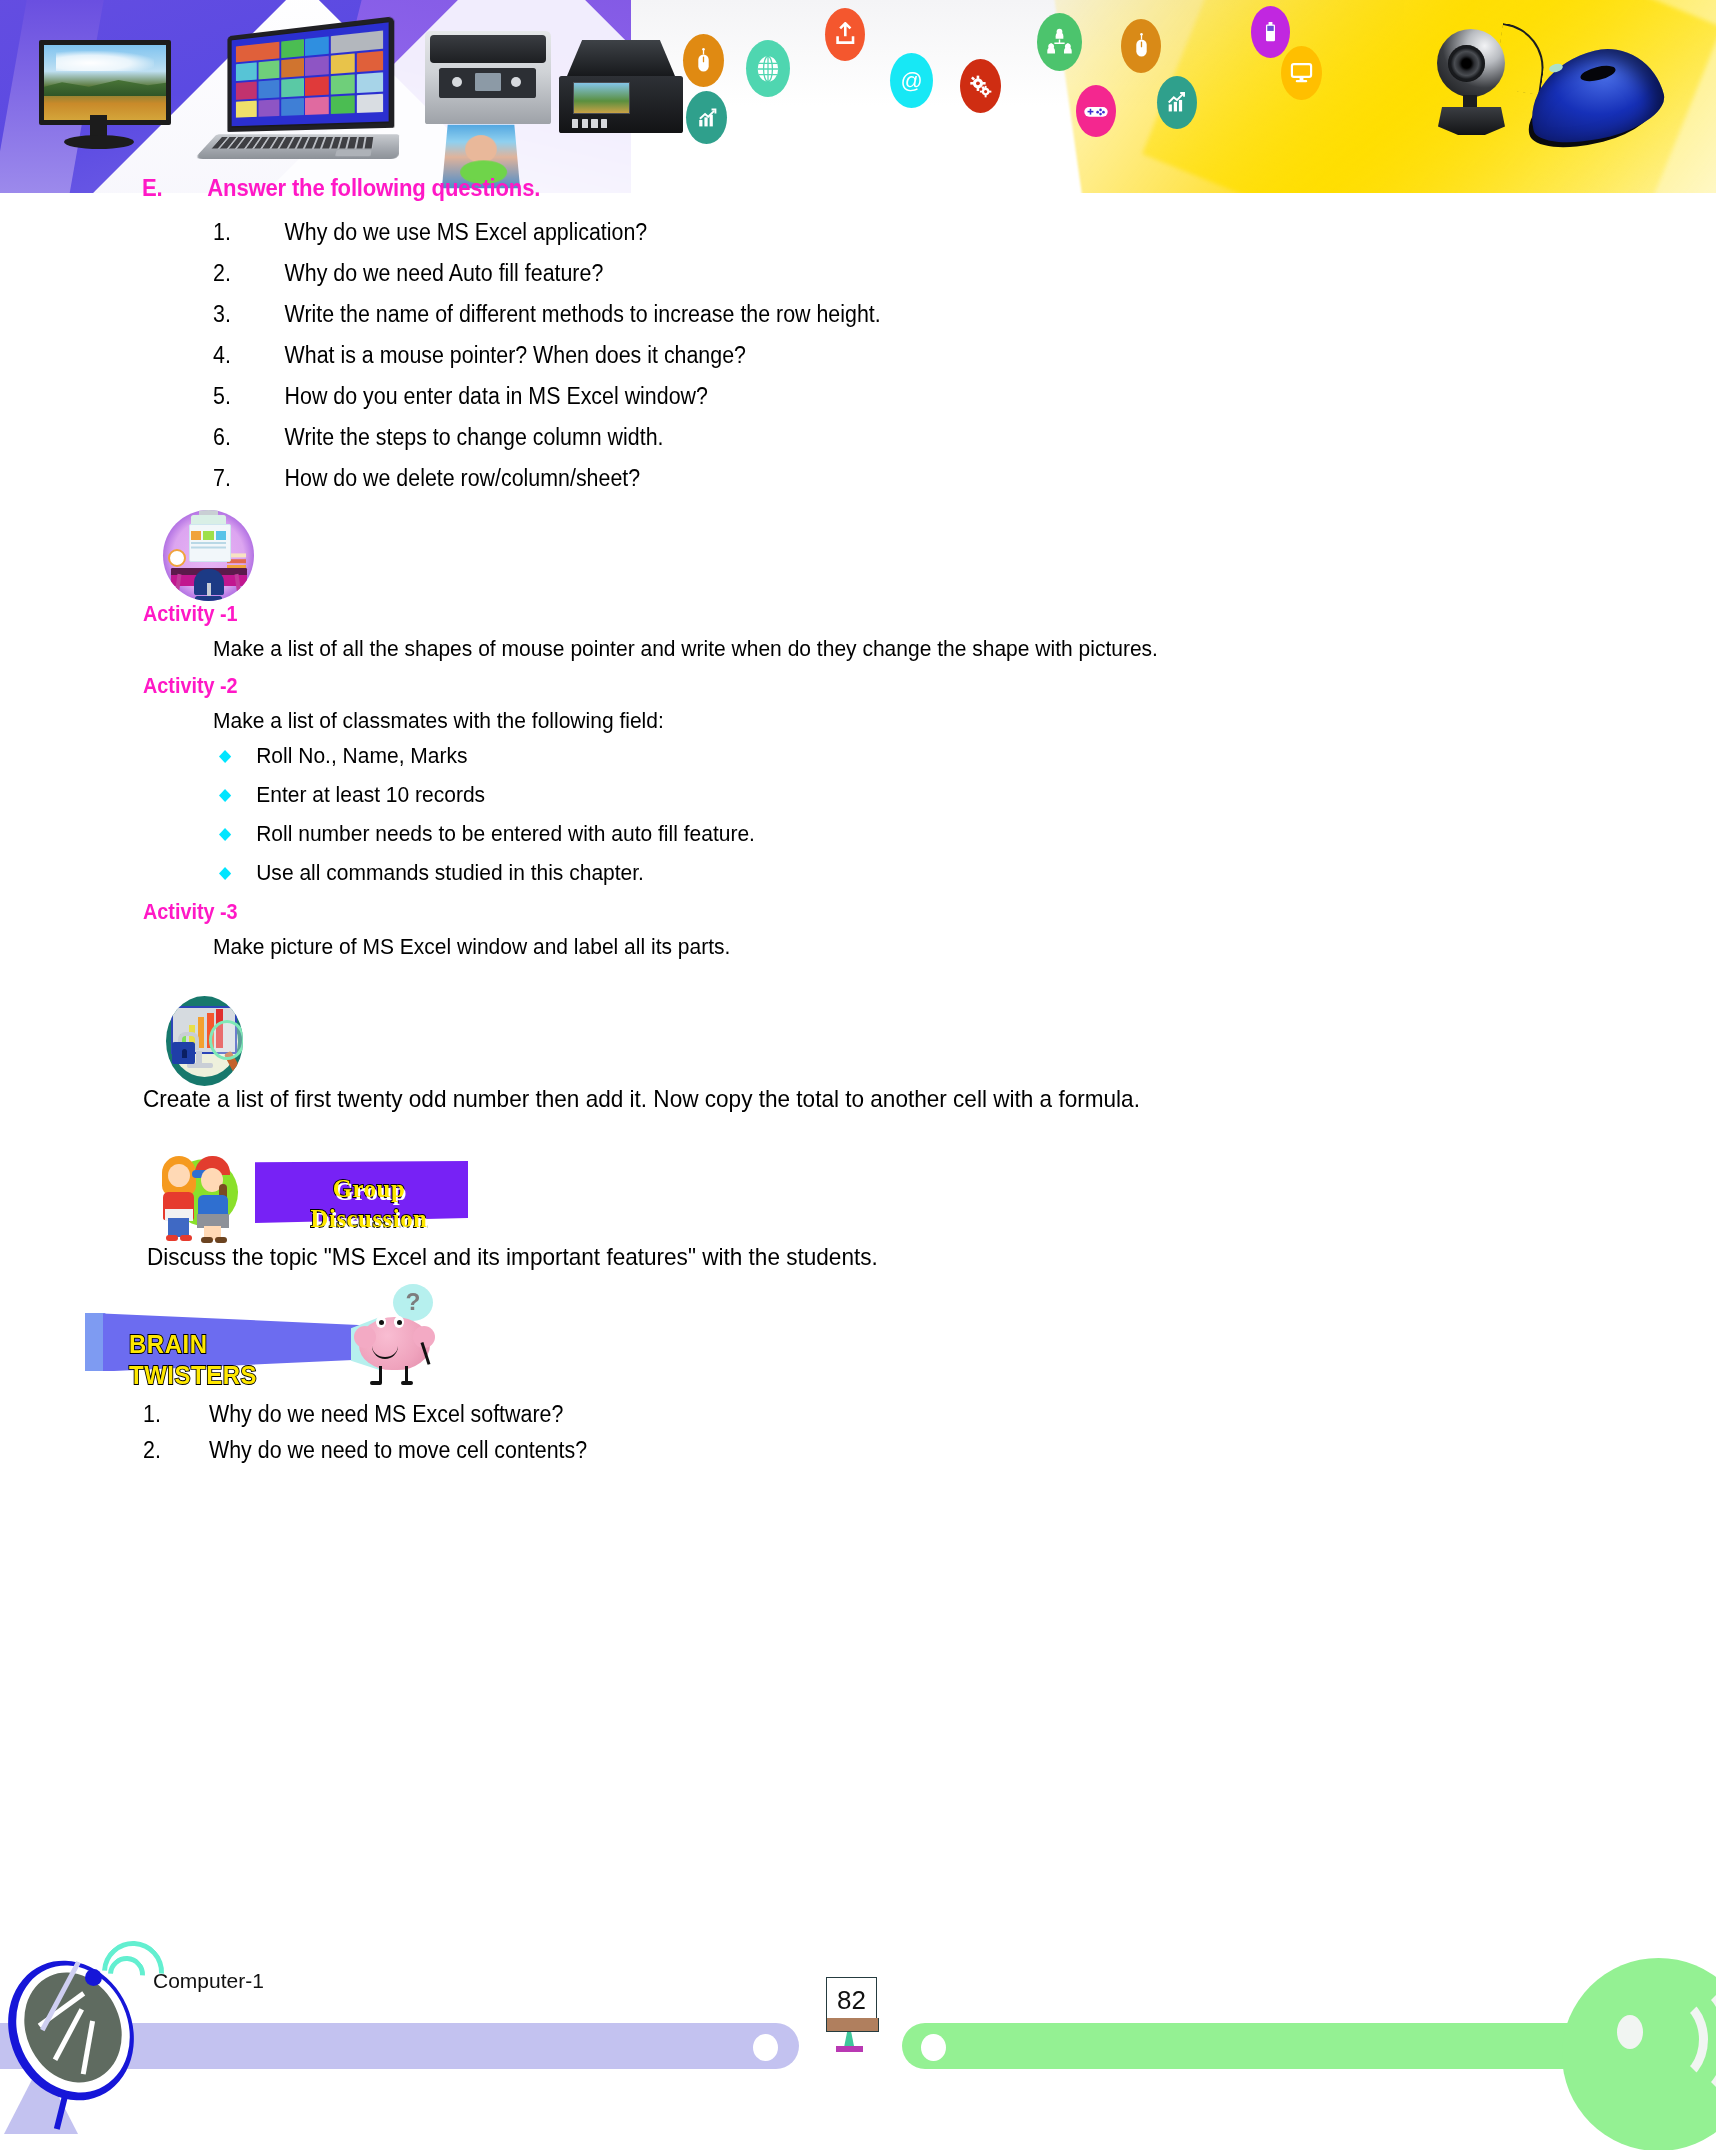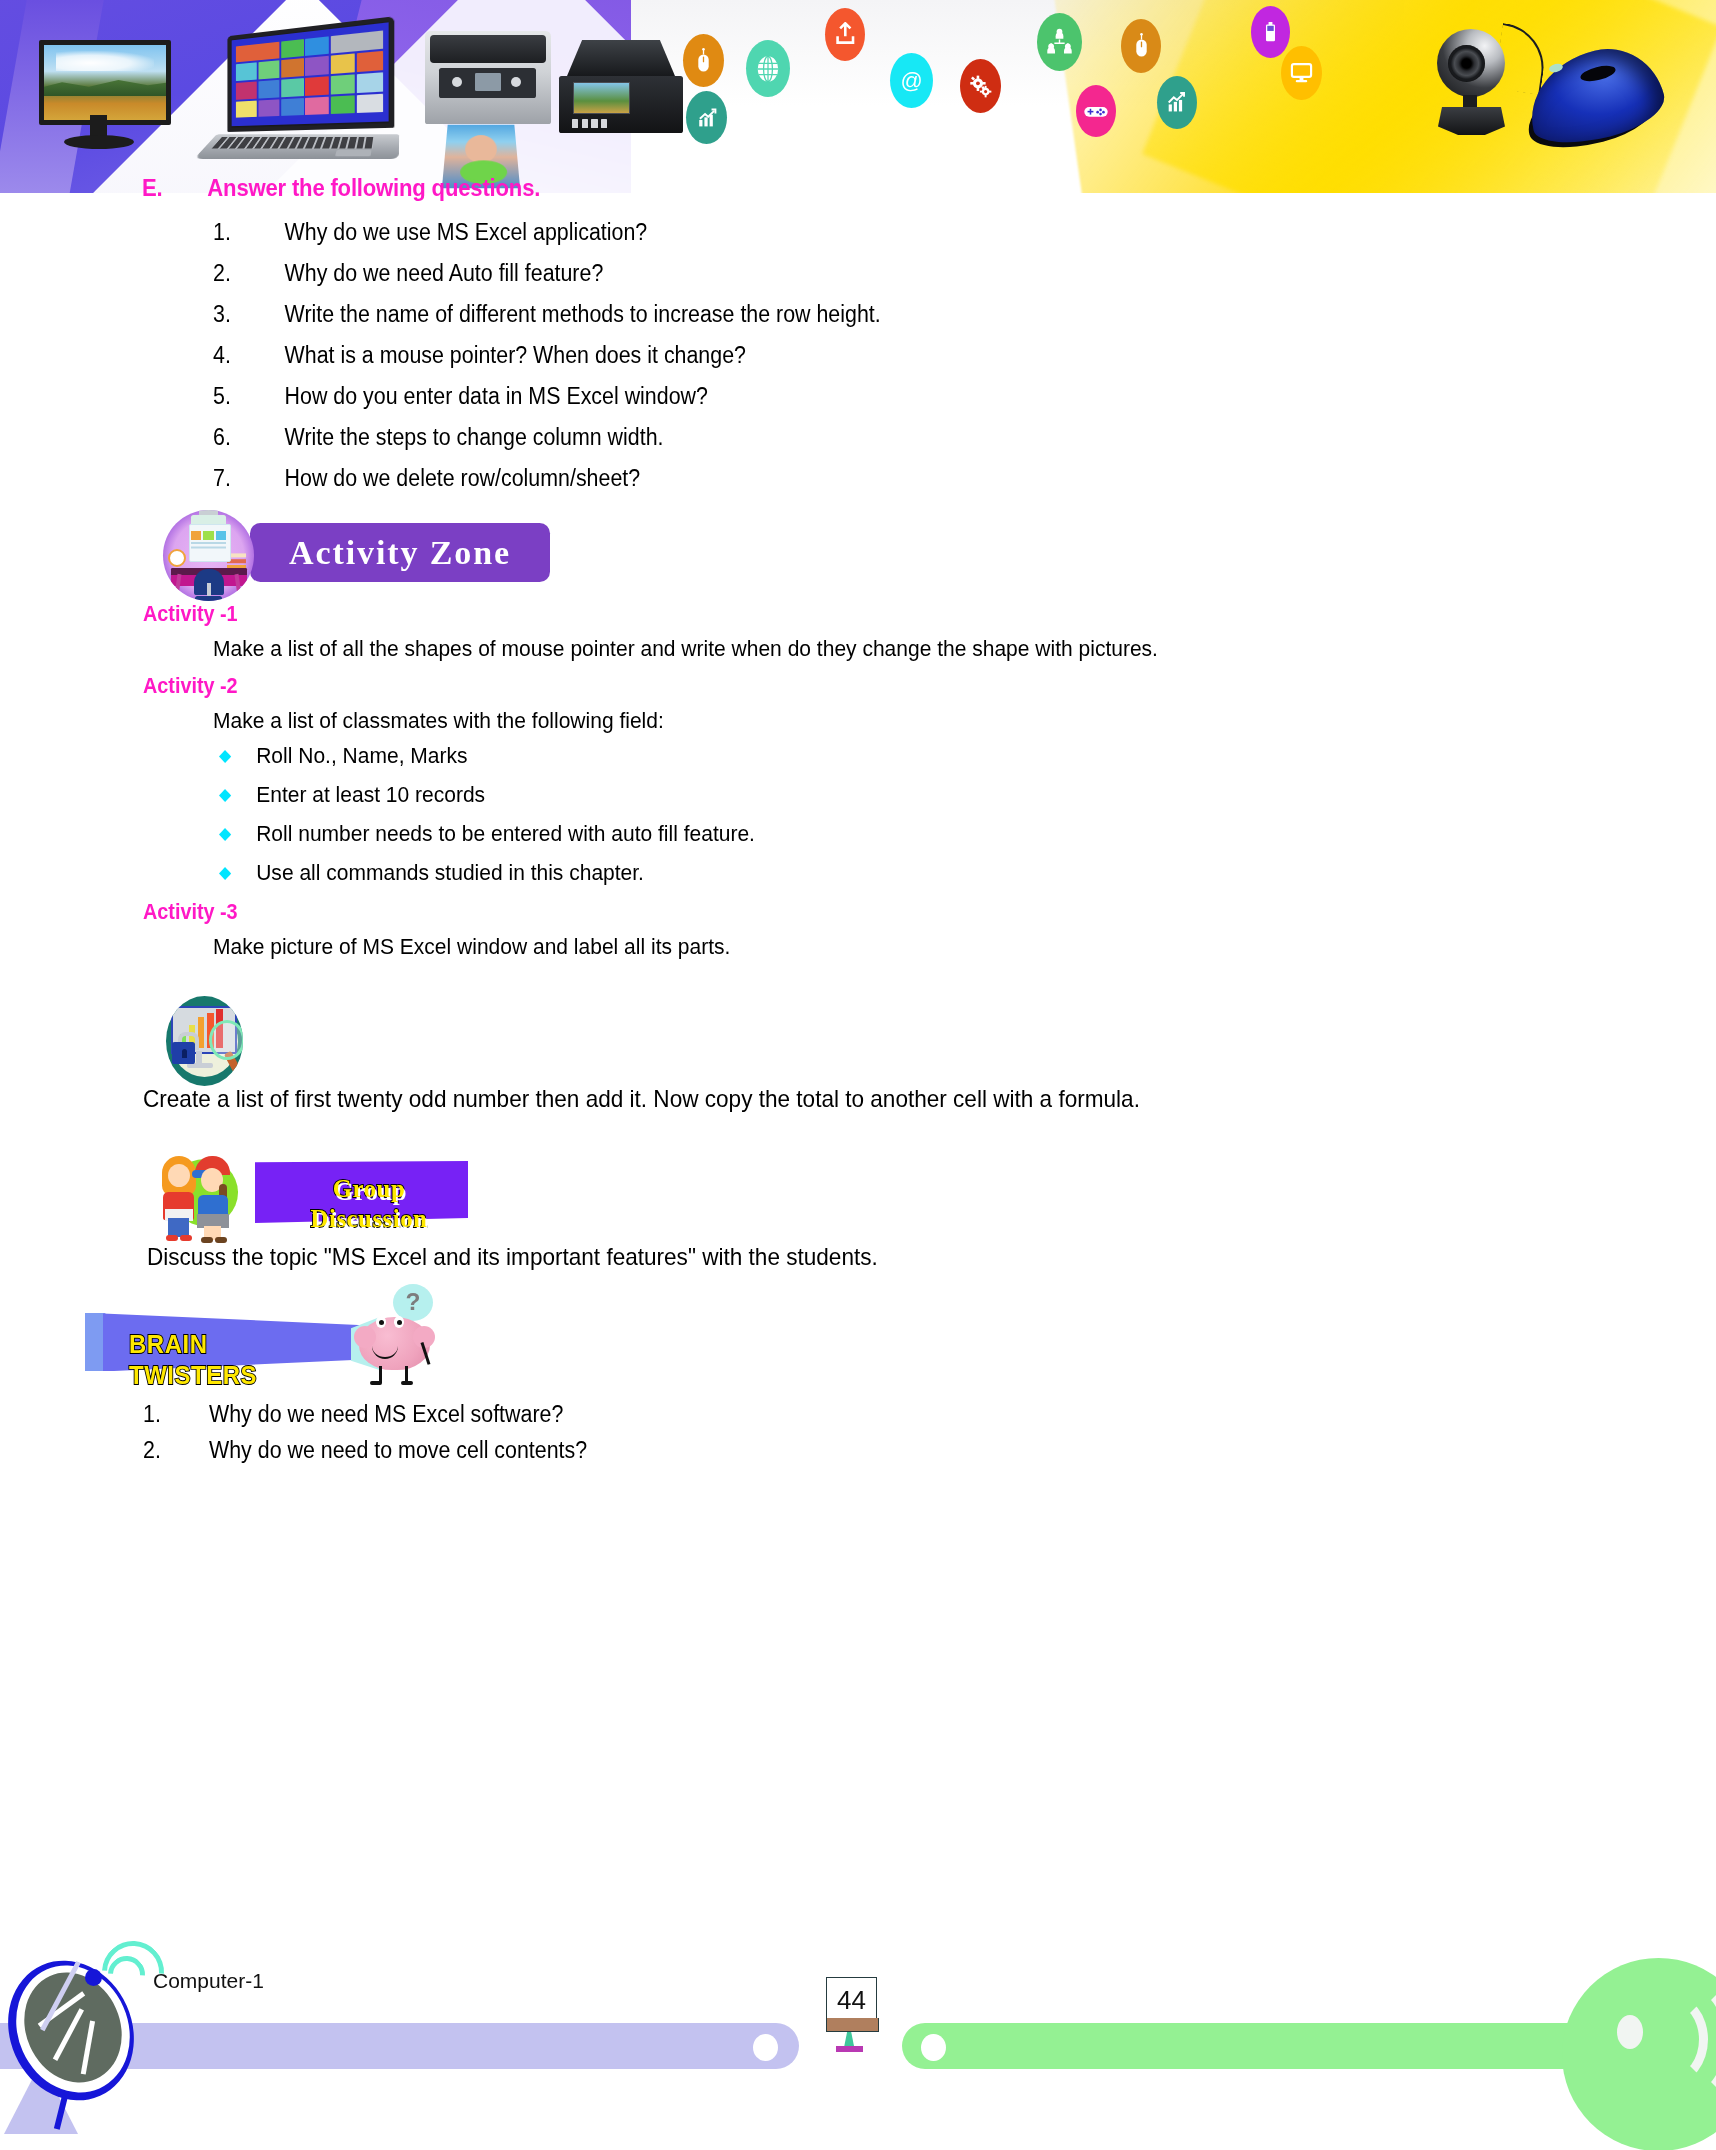--- a/index.html
+++ b/index.html
@@ -740,23 +740,20 @@
       <span class="qnum">6.</span>
       <span>Write the steps to change column width.</span>
     </li>
     <li class="qrow">
       <span class="qnum">7.</span>
       <span>How do we delete row/column/sheet?</span>
     </li>
   </ul>
 
   <div class="banner-az">
-    <div class="az-plate">
-      <div class="az-txt">Activity Zone</div>
-    </div>
     <div class="az-circle">
       <div class="az-clock"></div>
       <div class="az-books"></div>
       <div class="az-mon-hat"></div>
       <div class="az-mon-top"></div>
       <div class="az-mon"></div>
       <div class="az-tiles">
         <i style="background:#f0a33c"></i>
           <i style="background:#9fe04a"></i>
           <i style="background:#5ac3e8"></i>
@@ -906,18 +903,18 @@
     <div class="dish-arm"></div>
     <div class="dish-node"></div>
     <div class="wifi-arc-f wf1"></div>
     <div class="wifi-arc-f wf2"></div>
   </div>
 
   <div class="ft-brand">Computer-1</div>
 </div>
 
 <div class="pagebox">
-  <div class="pagenum">44</div>
+  <div class="pagenum">82</div>
 </div>
 <div class="page-base"></div>
 <div class="page-stem"></div>
 <div class="page-foot"></div>
 
 
 </body></html>

